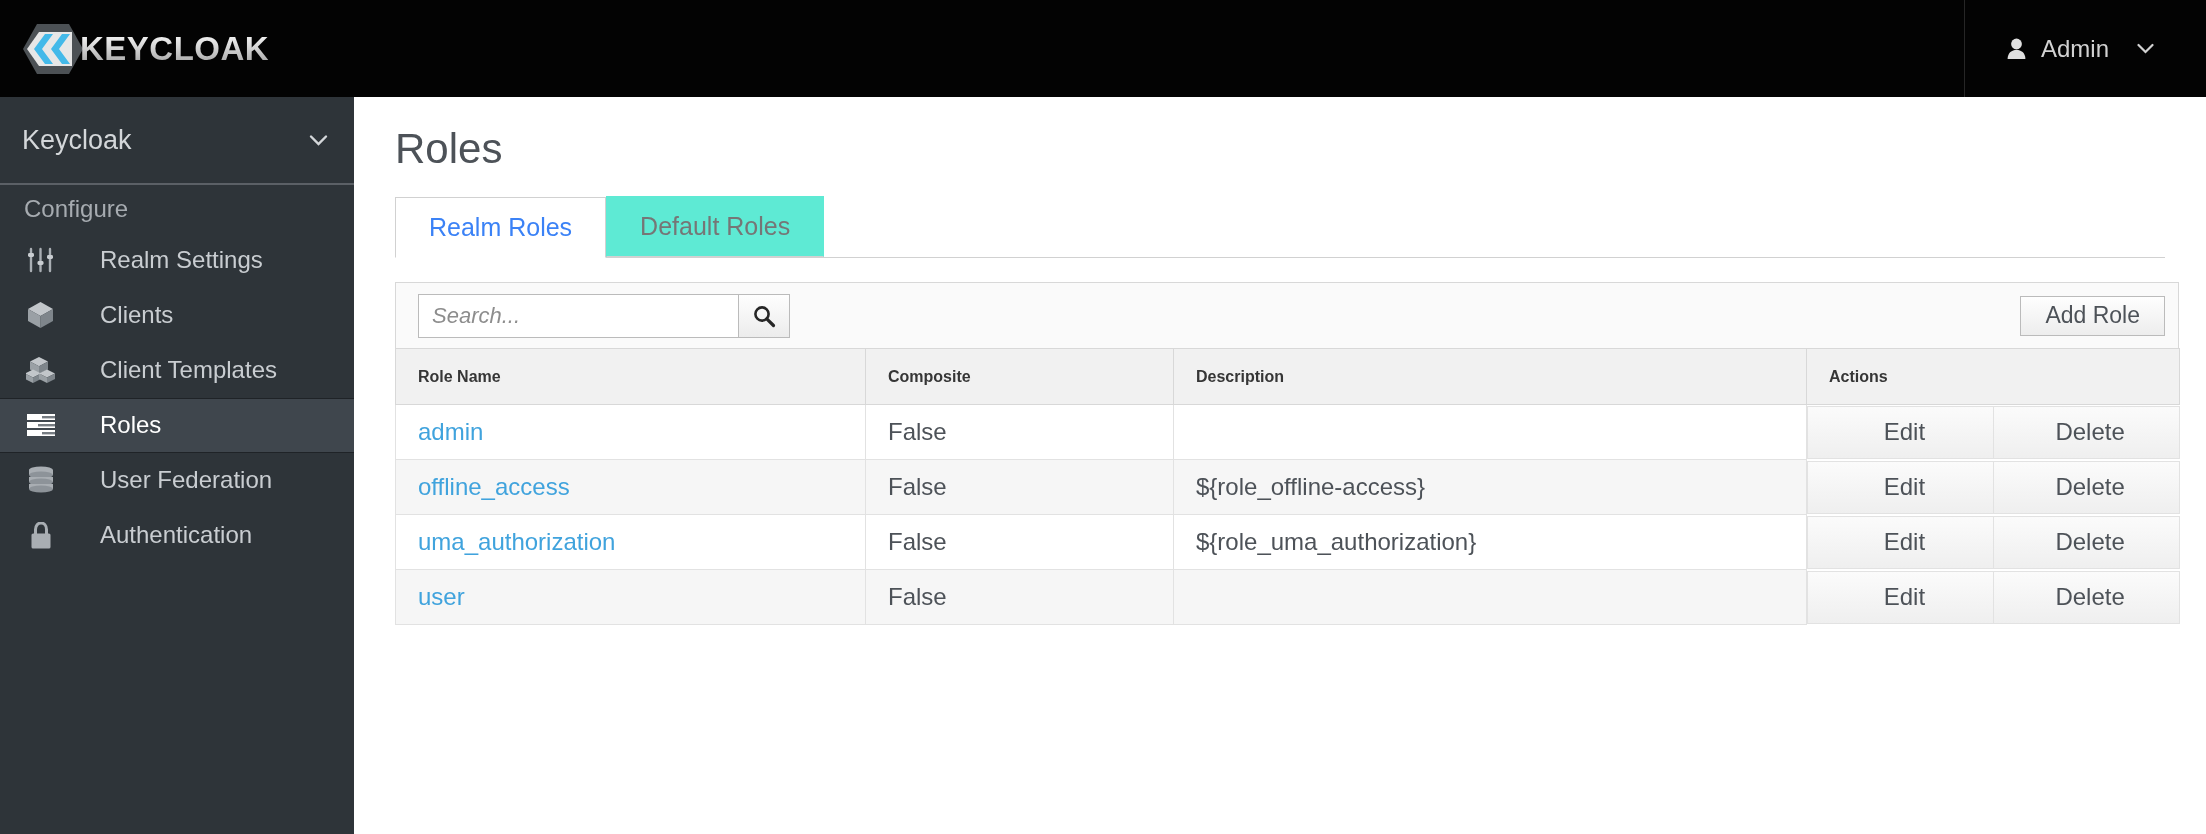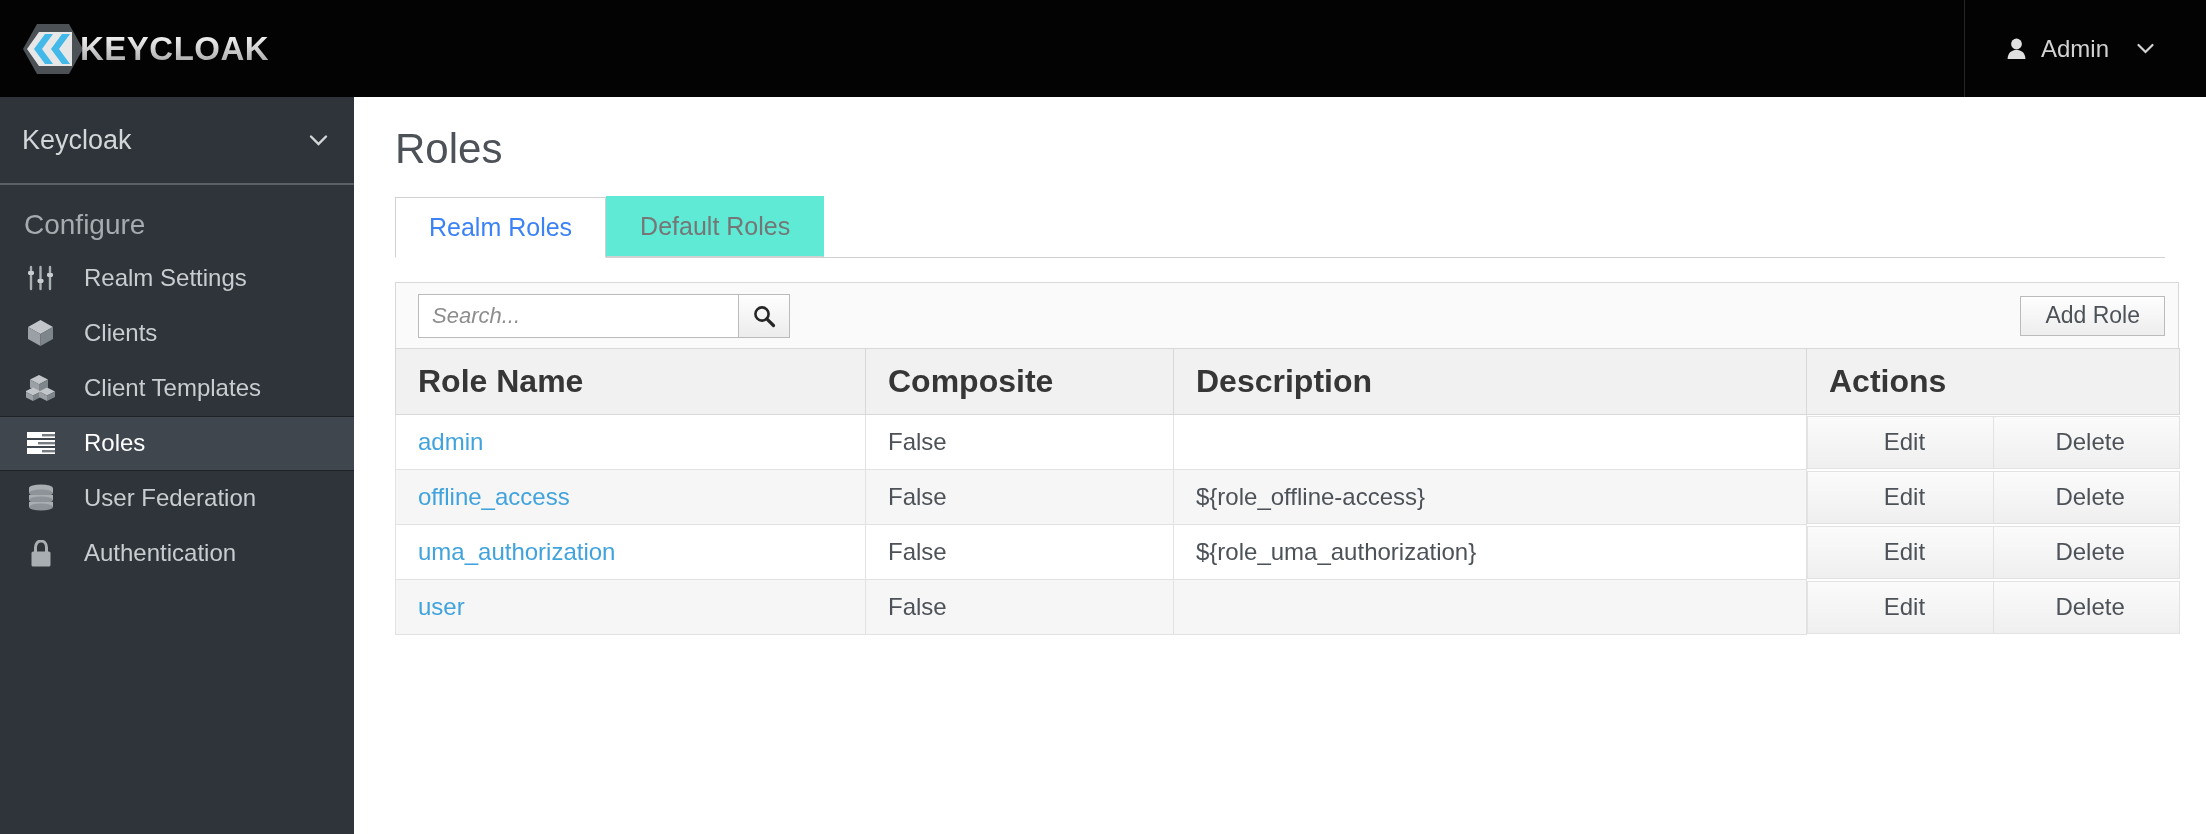--- a/index.html
+++ b/index.html
@@ -80,31 +80,32 @@
     justify-content: space-between;
     padding: 0 26px 0 22px;
     border-bottom: 2px solid #5b6066;
     cursor: pointer;
   }
 
   .realm-name { font-size: 27px; color: #d4d7da; }
   .realm-caret { width: 19px; height: 12px; display: block; }
 
   .nav-section-title {
-    font-size: 28px;
+    font-size: 24px;
     color: #a6abb0;
-    padding: 24px 0 10px 24px;
+    padding: 10px 0 10px 24px;
   }
 
   .nav-item {
     display: flex;
     align-items: flex-start;
     padding: 13px 0 13px 24px;
     cursor: pointer;
     position: relative;
+    gap: 16px;
   }
 
   .nav-item.active {
     background: #3f464d;
     border-top: 1px solid #1f2327;
     border-bottom: 1px solid #1f2327;
     padding-top: 12px;
     padding-bottom: 12px;
   }
 
@@ -239,21 +240,21 @@
   .roles-table {
     margin-left: 41px;
     width: 1784px;
     border-collapse: collapse;
     table-layout: fixed;
   }
 
   .roles-table th {
     background: #f1f1f1;
     border: 1px solid #d8d8d8;
-    font-size: 32px;
+    font-size: 16px;
     font-weight: bold;
     color: #363636;
     text-align: left;
     padding: 14px 0 14px 22px;
     height: 56px;
   }
 
   .roles-table td {
     border: 1px solid #e2e2e2;
     font-size: 24px;

